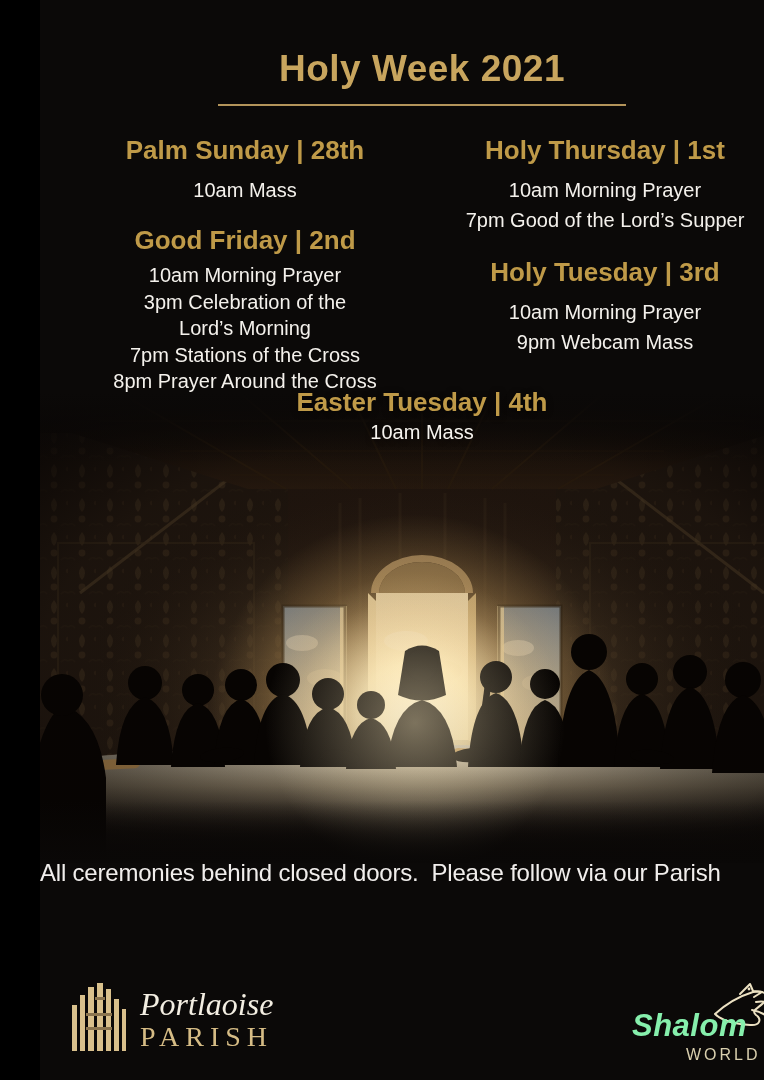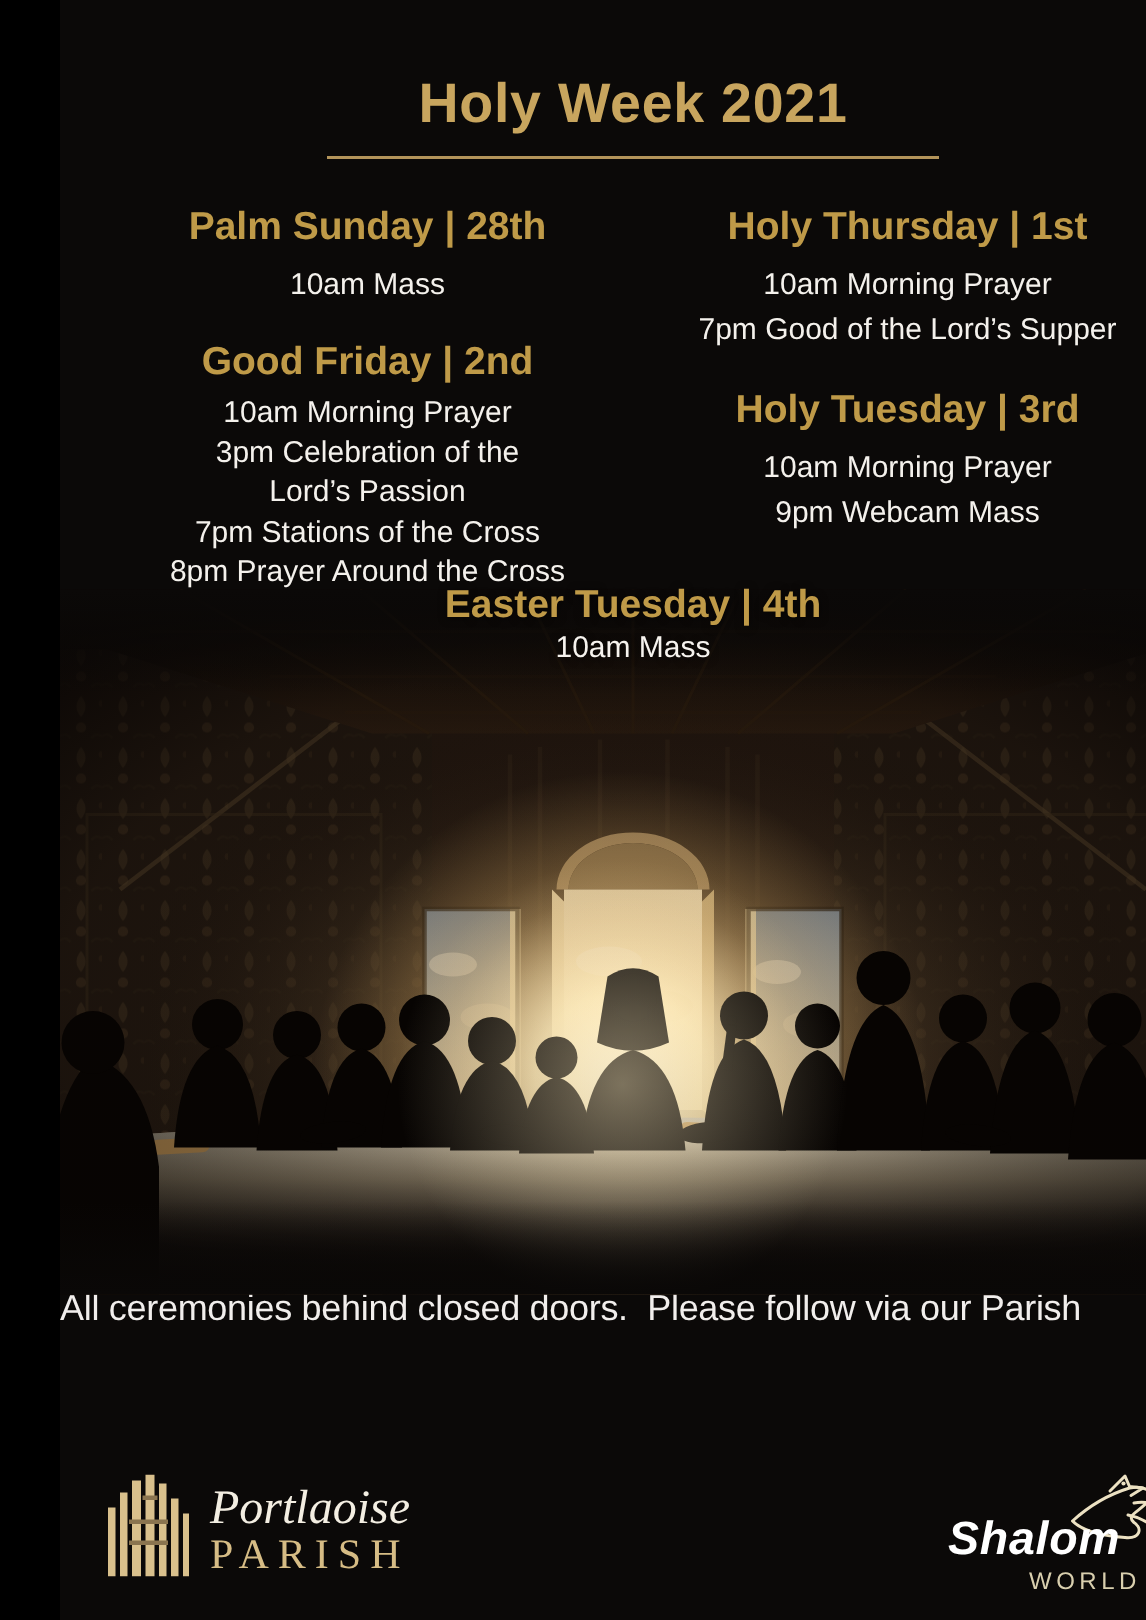--- a/index.html
+++ b/index.html
@@ -52,21 +52,21 @@
     font-family:"Liberation Serif",serif;font-style:italic;
     font-size:32px;color:#f3eee2;
   }
   #parish-sub{
     font-family:"Liberation Serif",serif;
     font-size:28px;color:#d6bc85;letter-spacing:6px;margin-top:3px;
   }
   #shalom-logo{right:22px;top:980px;width:150px;height:80px;}
   #shalom-word{
     position:absolute;left:0;top:28px;
-    font-size:31px;font-weight:bold;font-style:italic;color:#ffffff;
+    font-size:31px;font-weight:bold;font-style:italic;color:#86efac;
     letter-spacing:.5px;
     text-align:center;
   }
   #shalom-sub{
     position:absolute;left:54px;top:66px;
     font-size:16px;color:#d9cfae;letter-spacing:3px;
   }
   #dove{position:absolute;right:0;top:0;}
 </style>
 </head>
@@ -76,21 +76,21 @@
 
   <div id="title" class="abs">Holy Week 2021</div>
   <div id="title-underline" class="abs"></div>
 
   <div id="col-left" class="abs col">
     <div class="sched-h">Palm Sunday | 28th</div>
     <div class="item first">10am Mass</div>
     <div class="sched-h mt-head">Good Friday | 2nd</div>
     <div class="gf-list">
       <div class="item">10am Morning Prayer</div>
-      <div class="item narrow">3pm Celebration of the Lord’s Passion</div>
+      <div class="item narrow">3pm Celebration of the Lord’s Morning</div>
       <div class="item">7pm Stations of the Cross</div>
       <div class="item">8pm Prayer Around the Cross</div>
     </div>
   </div>
 
   <div id="col-right" class="abs col">
     <div class="sched-h">Holy Thursday | 1st</div>
     <div class="item first">10am Morning Prayer</div>
     <div class="item">7pm Good of the Lord’s Supper</div>
     <div class="sched-h mt-head2">Holy Tuesday | 3rd</div>

